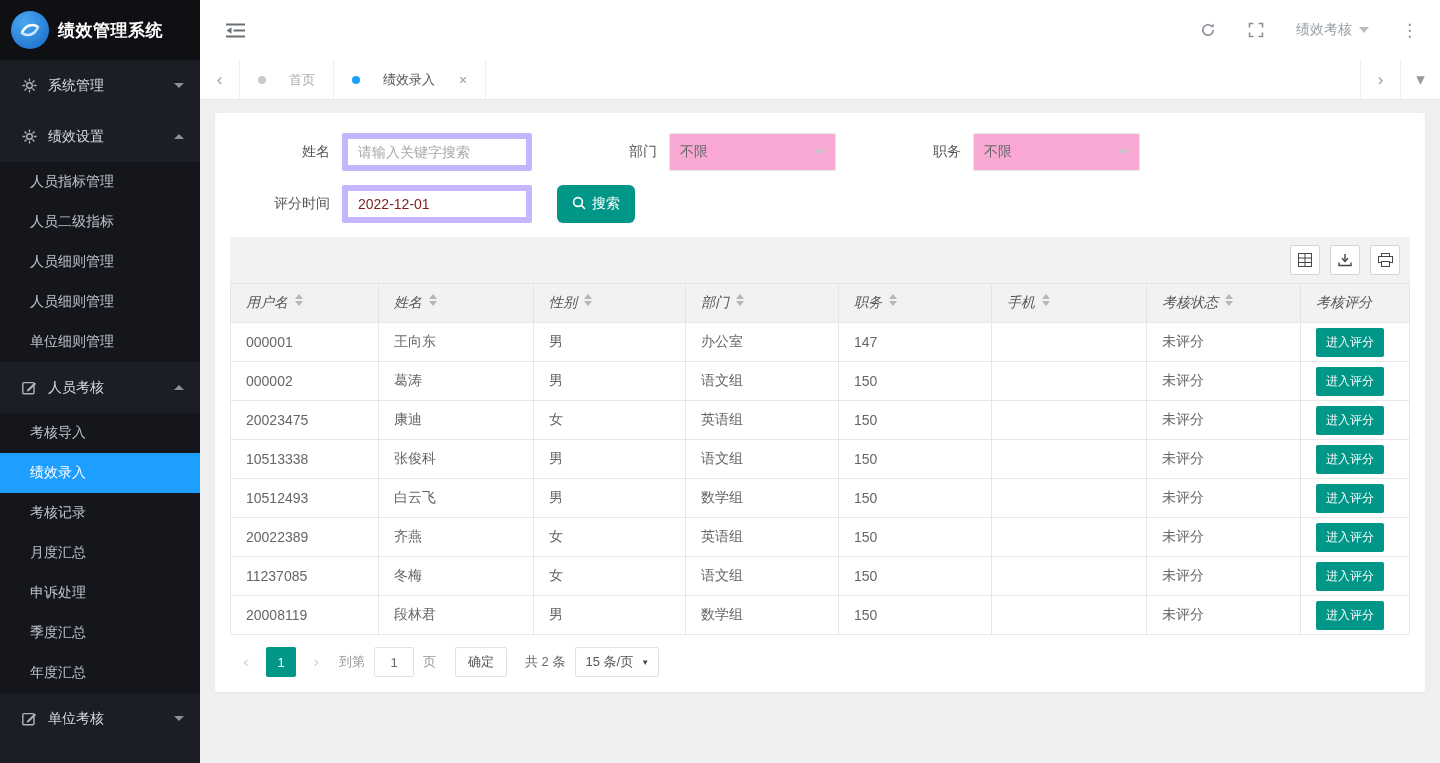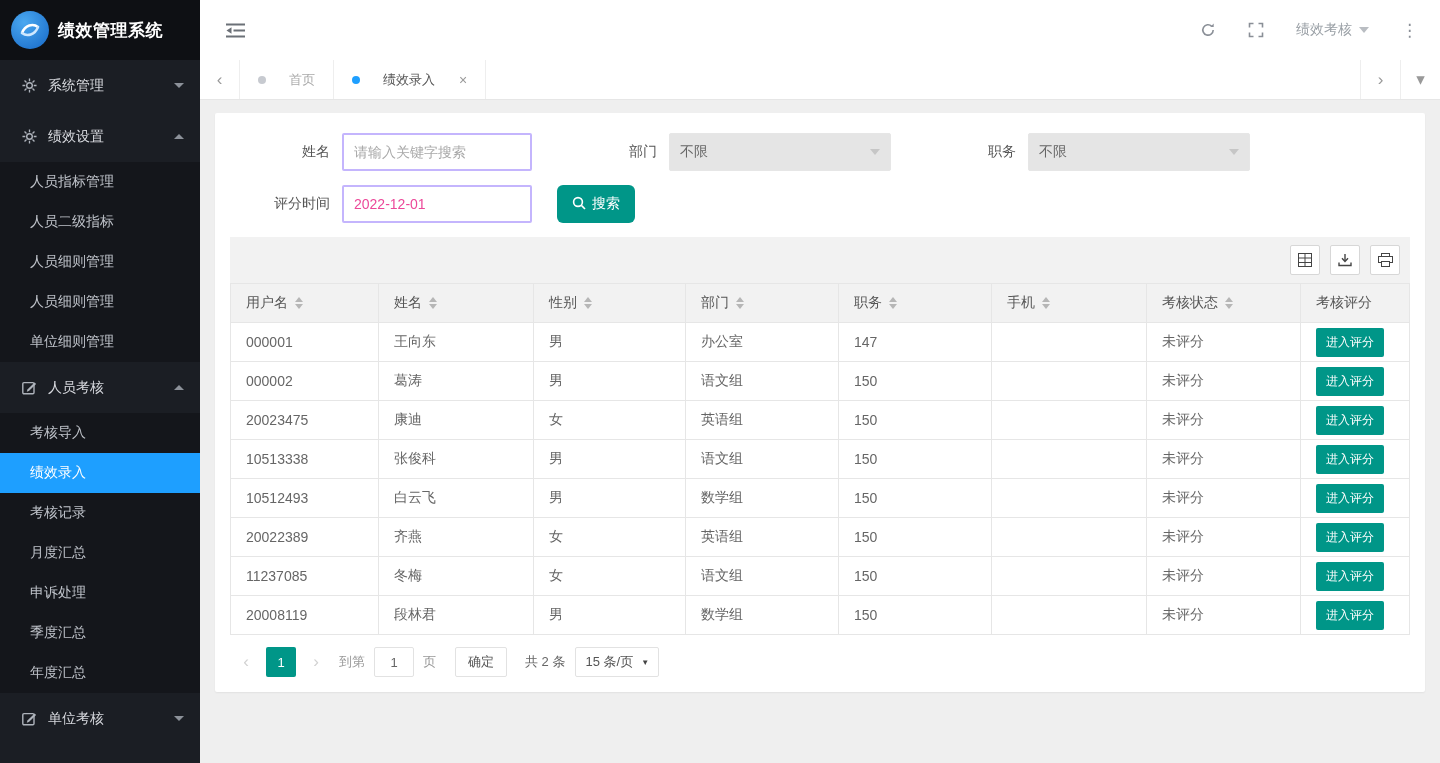--- a/index.html
+++ b/index.html
@@ -46,34 +46,34 @@
 
   
   .content { flex:1; padding:13px 15px; overflow:auto; }
   .card { background:#fff; border-radius:2px; padding:20px 15px 15px; min-height:578px; box-shadow:0 1px 2px rgba(0,0,0,0.06); }
 
   .form-row { display:flex; margin-bottom:14px; }
   .form-item { display:flex; align-items:center; }
   .form-item.fi2, .form-item.fi3 { margin-left:75px; }
   .form-label { text-align:right; padding-right:12px; color:#555; white-space:nowrap; }
   .lbl-w1 { width:112px; } .lbl-w2 { width:62px; }
-  .input { width:190px; height:38px; border:2px solid #c4b5fd; border-radius:2px; padding:0 10px; font-size:14px; color:#ec4899; font-family:inherit; outline:none; background:#fff; }
+  .input { width:190px; height:38px; border:6px solid #c4b5fd; border-radius:2px; padding:0 10px; font-size:14px; color:#7f1d1d; font-family:inherit; outline:none; background:#fff; }
   .input::placeholder { color:#a9a9a9; }
-  .select { width:222px; height:38px; border:1px solid #e6e6e6; border-radius:2px; background:#e5e5e5; display:flex; align-items:center; padding:0 10px; color:#666; cursor:pointer; }
+  .select { width:167px; height:38px; border:1px solid #e6e6e6; border-radius:2px; background:#f9a8d4; display:flex; align-items:center; padding:0 10px; color:#666; cursor:pointer; }
   .sel-caret { margin-left:auto; width:0;height:0;border-left:5px solid transparent;border-right:5px solid transparent;border-top:6px solid #c6c6c6; }
   .btn-search { margin-left:25px; height:38px; padding:0 15px; background:#009688; color:#fff; border:none; border-radius:6px; font-size:14px; display:inline-flex; align-items:center; gap:6px; cursor:pointer; font-family:inherit; }
 
   .table-toolbar { margin-top:12px; background:#f2f2f2; padding:8px 10px; display:flex; justify-content:flex-end; gap:10px; }
   .tool-btn { width:30px; height:30px; background:#fff; border:1px solid #d7d7d7; border-radius:2px; display:flex; align-items:center; justify-content:center; cursor:pointer; color:#444; }
 
   table { width:100%; border-collapse:collapse; table-layout:fixed; }
   th, td { border:1px solid #e6e6e6; text-align:left; padding:0 15px; font-weight:normal; overflow:hidden; white-space:nowrap; }
   th { background:#f2f2f2; height:39px; color:#555; font-size:14px; cursor:pointer; }
   td { height:39px; color:#666; font-size:14px; }
-  .th-inner { display:flex; align-items:center; }
+  .th-inner { display:flex; align-items:flex-start;font-style:italic; }
   .sort { display:inline-flex; flex-direction:column; margin-left:7px; }
   .sort .up { width:0;height:0;border-left:4px solid transparent;border-right:4px solid transparent;border-bottom:5px solid #b6b6b6; margin-bottom:2px; }
   .sort .dn { width:0;height:0;border-left:4px solid transparent;border-right:4px solid transparent;border-top:5px solid #b6b6b6; }
   .btn-score { background:#009688; color:#fff; border:none; border-radius:2px; font-size:12px; padding:6px 10px; cursor:pointer; font-family:inherit; }
 
   .pagination { display:flex; align-items:center; padding:12px 2px 0; font-size:13px; color:#666; }
   .pg-arrow { min-width:28px; height:30px; display:flex; align-items:center; justify-content:center; color:#d2d2d2; font-size:17px; cursor:default; }
   .pg-num { min-width:30px; height:30px; background:#009688; color:#fff; display:flex; align-items:center; justify-content:center; border-radius:2px; margin:0 6px; cursor:pointer; }
   .pg-text { color:#999; margin:0 9px; }
   .pg-input { width:40px; height:30px; border:1px solid #e2e2e2; border-radius:2px; text-align:center; color:#666; font-family:inherit; font-size:13px; outline:none; }

